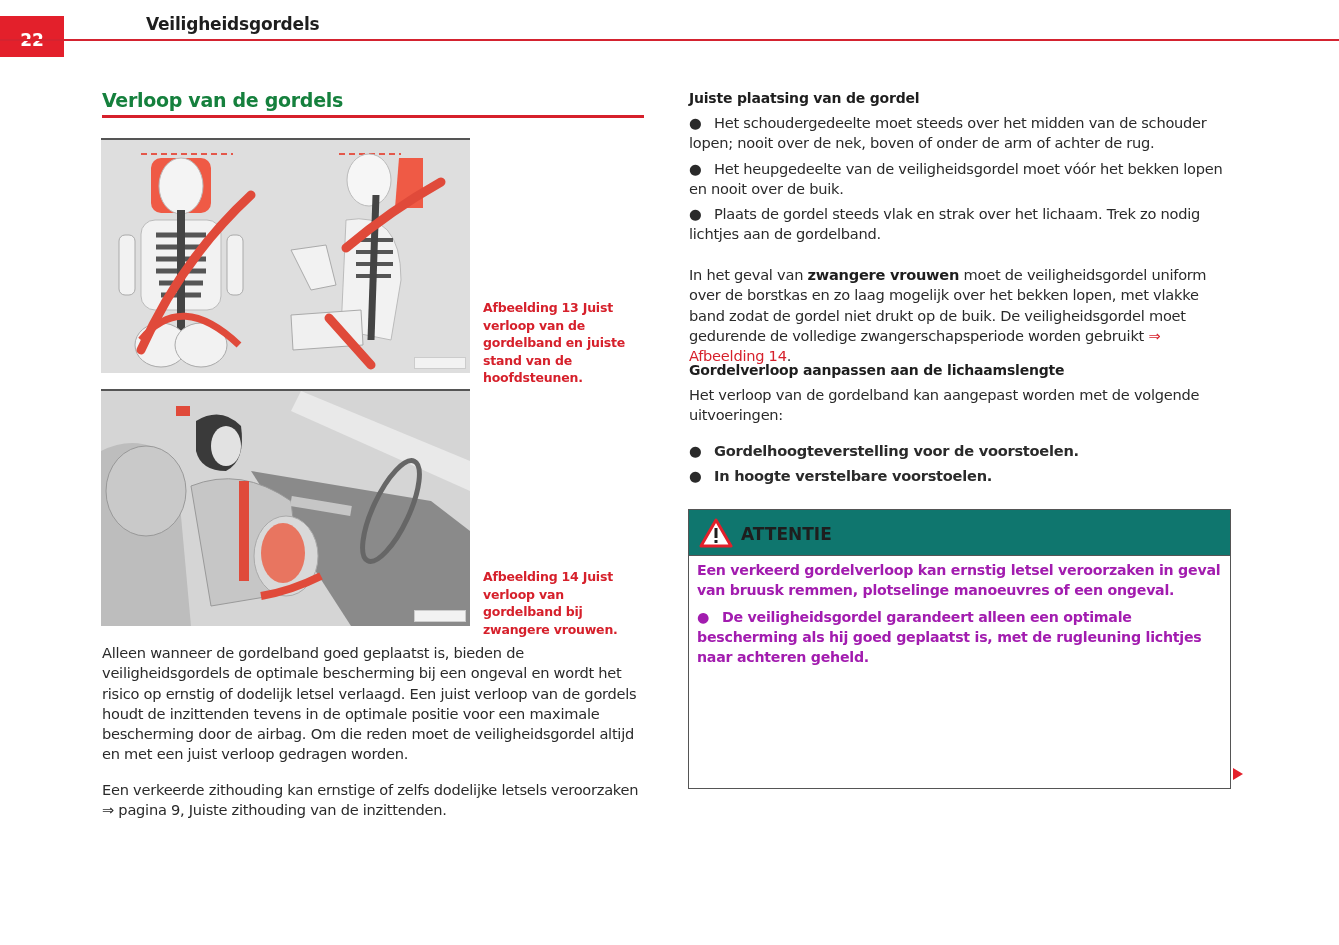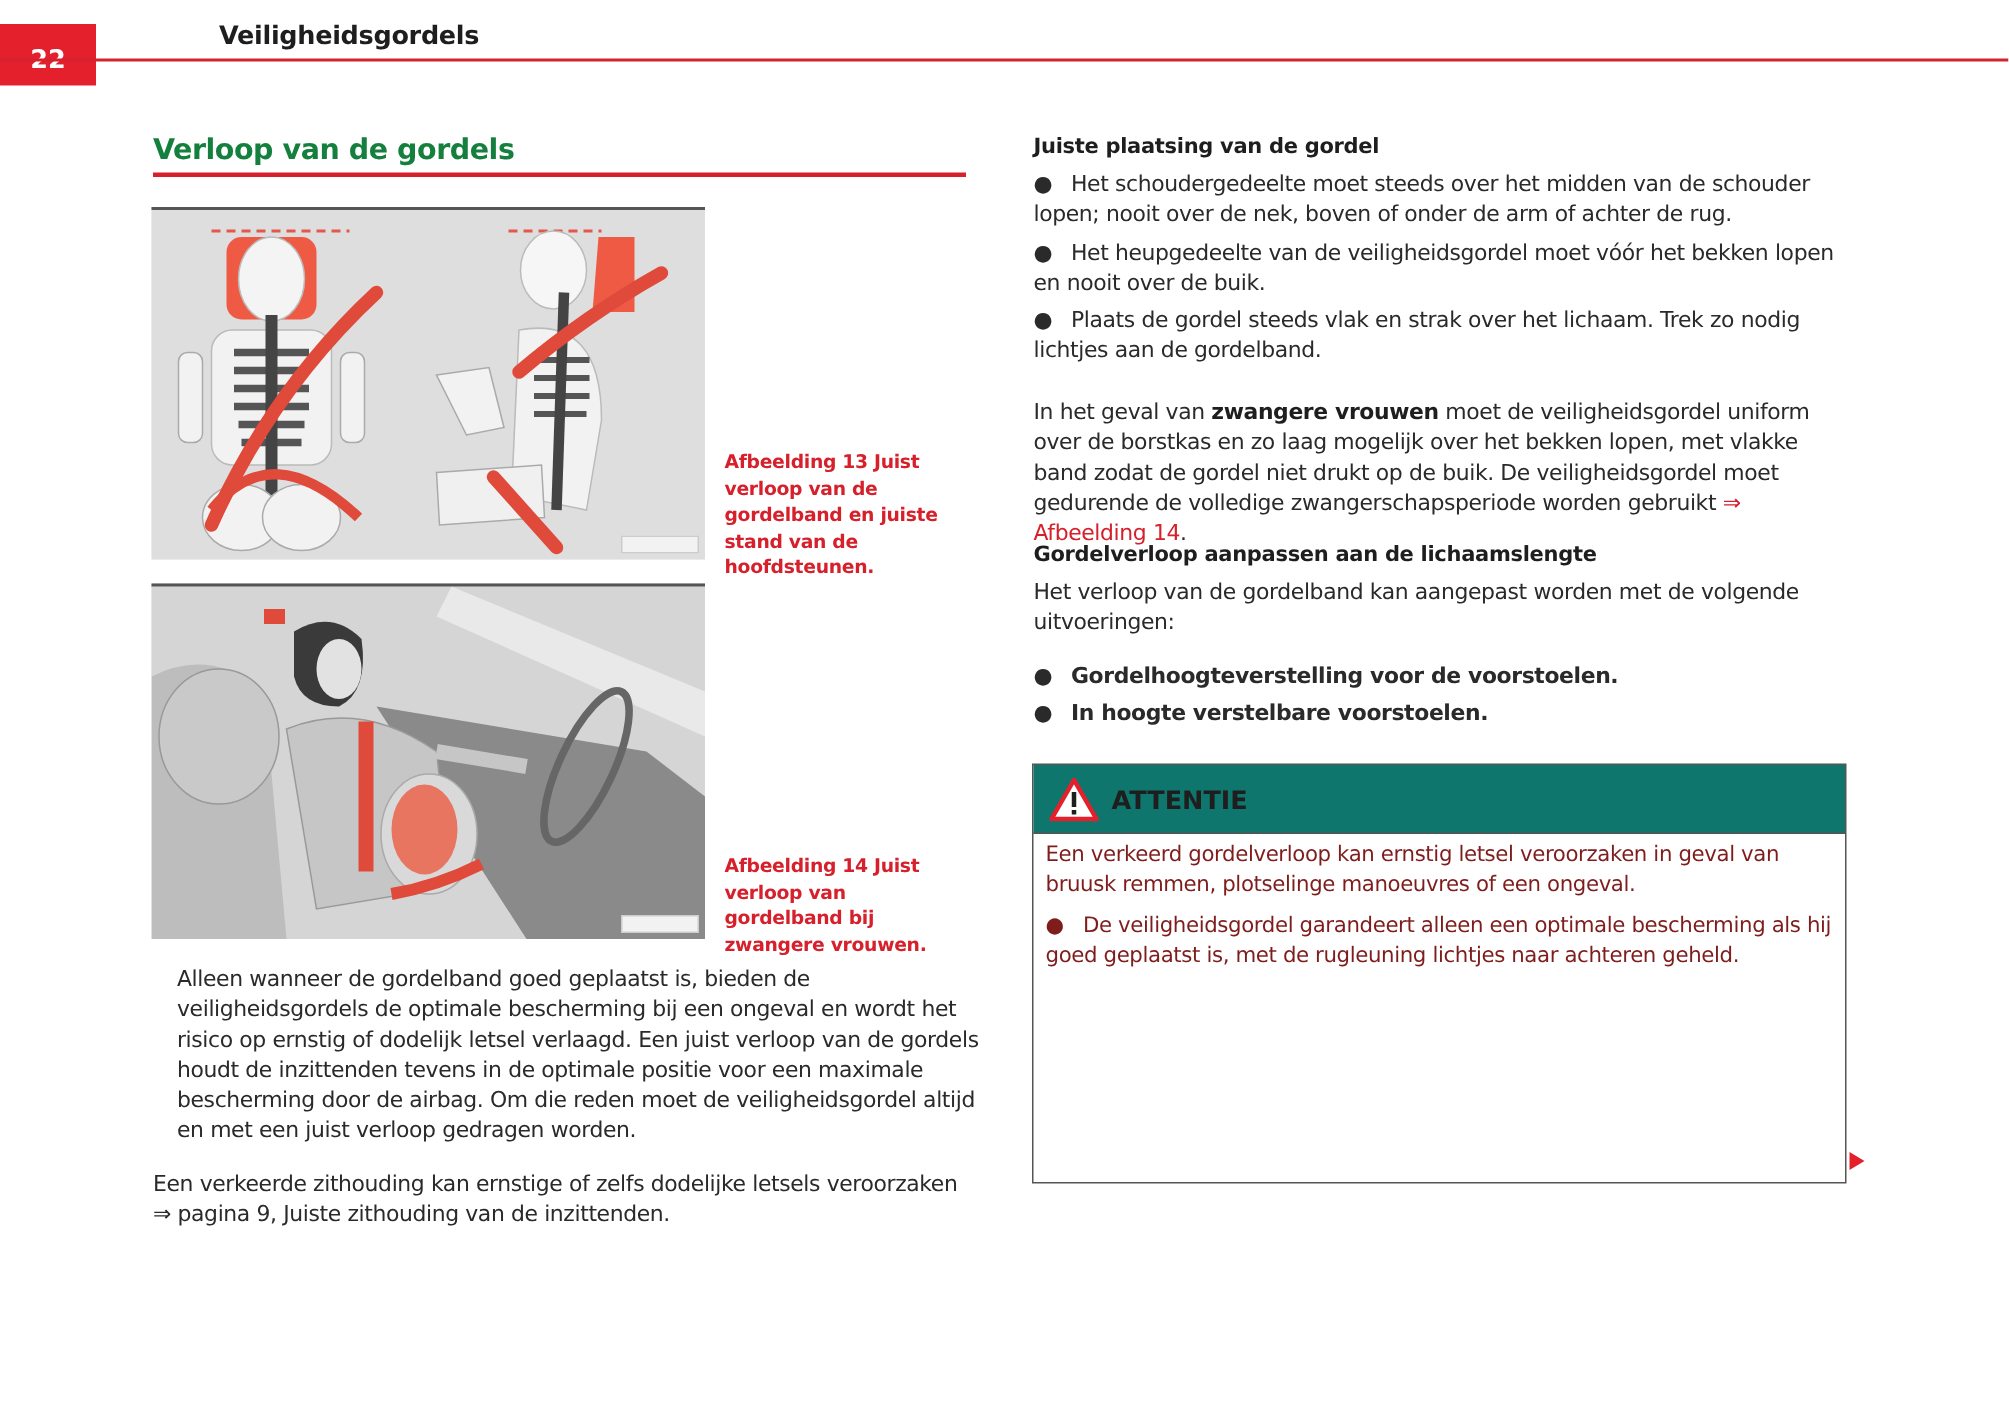--- a/index.html
+++ b/index.html
@@ -17,35 +17,35 @@
     .figure { position: absolute; left: 101px; width: 369px; border-top: 2px solid #555; background: #dcdcdc; overflow: hidden; }
     .fig1 { top: 138px; height: 233px; }
     .fig2 { top: 389px; height: 235px; background: #cfcfcf; }
     .fig-code { position: absolute; right: 4px; bottom: 4px; width: 50px; height: 10px; background: #f2f2f2; border: 1px solid #ccc; }
 
     .caption { position: absolute; left: 483px; width: 160px; font-size: 12.5px; line-height: 17.5px; color: #d6202b; font-weight: bold; letter-spacing: -0.2px; }
     .cap1 { top: 299px; }
     .cap2 { top: 568px; }
 
     .para { position: absolute; font-size: 14.6px; line-height: 20.3px; color: #2a2a2a; letter-spacing: -0.25px; }
-    .left-p1 { left: 118px; top: 643px; width: 545px; }
+    .left-p1 { left: 102px; top: 643px; width: 545px; }
     .left-p2 { left: 102px; top: 780px; width: 545px; }
 
     .right-col { position: absolute; left: 689px; width: 545px; }
     .sub-head { font-size: 14px; font-weight: bold; color: #1e1e1e; letter-spacing: -0.2px; }
     .bullet { position: relative; padding-left: 0; }
     .dot { display: inline-block; width: 25px; }
     .link { color: #d6202b; }
     .bold { font-weight: bold; color: #1e1e1e; }
 
     .warn-box { position: absolute; left: 688px; top: 509px; width: 541px; height: 278px; border: 1.5px solid #555; }
     .warn-head { height: 45px; background: #0f766e; border-bottom: 1.5px solid #555; position: relative; }
     .warn-title { position: absolute; left: 52px; top: 14px; font-size: 17px; font-weight: bold; color: #1e1e1e; }
     .warn-icon { position: absolute; left: 10px; top: 8px; }
-    .warn-body { padding: 4px 8px 0 8px; font-size: 14.2px; line-height: 20.3px; font-weight: normal; color: #7f1d1d; letter-spacing: -0.25px; }
+    .warn-body { padding: 4px 8px 0 8px; font-size: 14.2px; line-height: 20.3px; font-weight: bold; color: #a21caf; letter-spacing: -0.25px; }
     .warn-body p { margin: 0 0 6px 0; }
     .continue-arrow { position: absolute; left: 1233px; top: 768px; width: 0; height: 0;
                       border-top: 6px solid transparent; border-bottom: 6px solid transparent; border-left: 10px solid #e3202b; }
     p { margin: 0; }
   </style>
 </head>
 <body>
 
 <div class="page-num-box">
   <div class="page-num">22</div>

